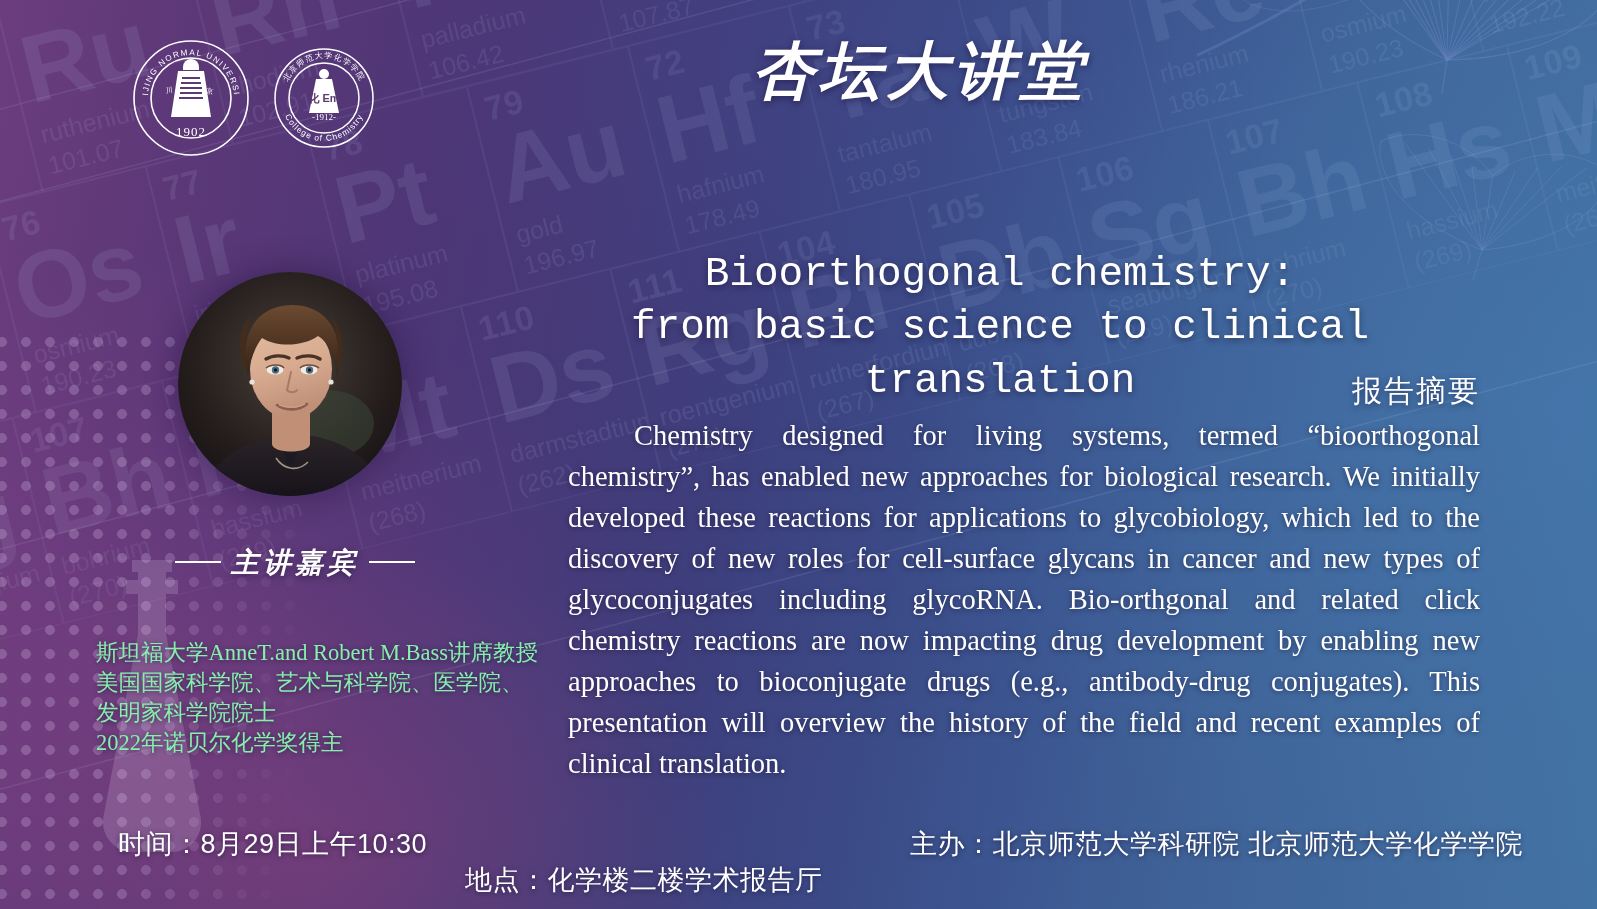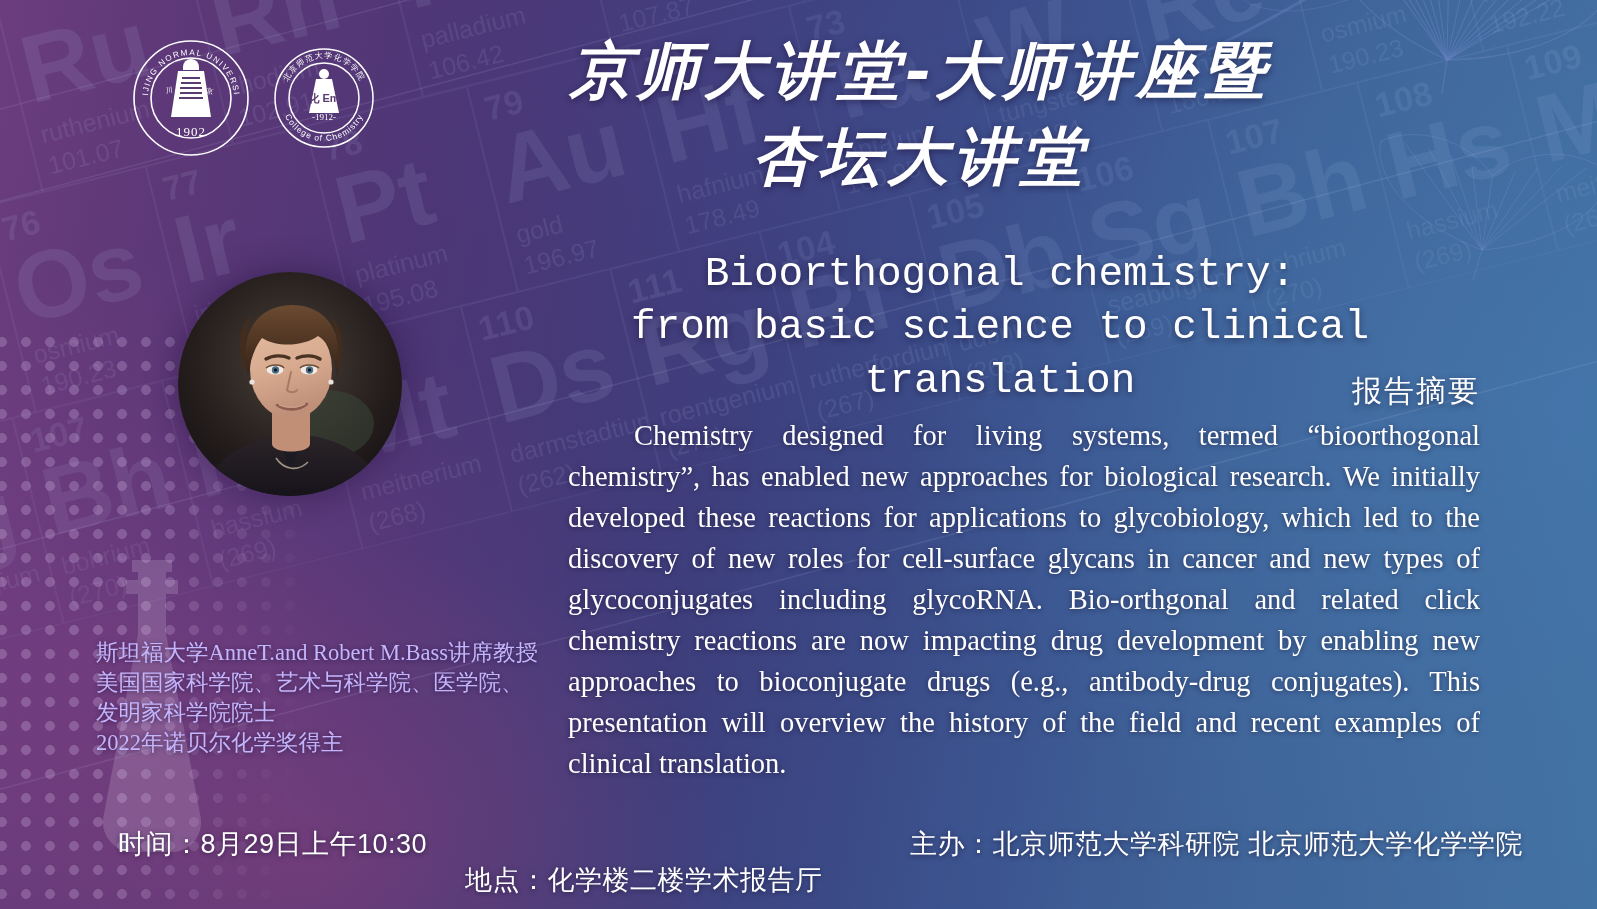--- a/index.html
+++ b/index.html
@@ -243,21 +243,21 @@
     font-size: 36px;
     letter-spacing: 1px;
     text-shadow: 0 2px 6px rgba(15,10,40,0.5);
   }
 
   .guest-bio {
     position: absolute;
     left: 96px;
     top: 638px;
     width: 430px;
-    color: #c4b5fd;
+    color: #86efac;
     font-family: "Liberation Serif", "DejaVu Serif", serif;
     font-size: 22.5px;
     line-height: 30px;
     text-shadow: 0 1px 5px rgba(15,10,40,0.55);
   }
   .guest-bio div { white-space: nowrap; }
 
   .footer {
     position: absolute;
     left: 0;
@@ -586,21 +586,20 @@
         <textPath href="#coc-arc-top" startOffset="50%" text-anchor="middle">北京师范大学化学学院</textPath>
       </text>
       <path id="coc-arc-bot" d="M 9 52 A 43 43 0 0 0 95 52" fill="none"></path>
       <text font-family="'Liberation Sans',sans-serif" font-size="8.4" fill="#ffffff" letter-spacing="1">
         <textPath href="#coc-arc-bot" startOffset="50%" text-anchor="middle">College of Chemistry</textPath>
       </text>
     </svg>
   </div>
 
   <div class="head-title">
-    <span>京师大讲堂-大师讲座暨</span>
     <span class="l2">杏坛大讲堂</span>
   </div>
 
   <div class="talk-title">
     <span>Bioorthogonal chemistry:</span>
     <span class="l2">from basic science to clinical translation</span>
   </div>
 
   <div class="abstract-head">报告摘要</div>
   <div class="abstract-body">Chemistry designed for living systems, termed “bioorthogonal chemistry”, has enabled new approaches for biological research. We initially developed these reactions for applications to glycobiology, which led to the discovery of new roles for cell-surface glycans in cancer and new types of glycoconjugates including glycoRNA. Bio-orthgonal and related click chemistry reactions are now impacting drug development by enabling new approaches to bioconjugate drugs (e.g., antibody-drug conjugates). This presentation will overview the history of the field and recent examples of clinical translation.</div>
@@ -658,20 +657,23 @@
       <path d="M113 100 L109 118 C111 121 117 121 119 118" stroke="#a87a62" stroke-width="2" fill="none" stroke-linecap="round"></path>
 
       <path d="M99 133 C107 139 121 139 129 132" stroke="#8e5b4e" stroke-width="2.6" fill="none" stroke-linecap="round"></path>
       <path d="M101 133 C108 136 120 136 127 132" stroke="#cf9e8c" stroke-width="1.2" fill="none"></path>
 
       <circle cx="74" cy="110" r="2.6" fill="#e8e2de"></circle>
       <circle cx="153" cy="110" r="2.6" fill="#e8e2de"></circle>
     </svg>
   </div>
 
+  <div class="guest-label">
+    <span class="dash"></span><span>主讲嘉宾</span><span class="dash"></span>
+  </div>
   <div class="guest-bio" id="guest-bio">
       <div>斯坦福大学AnneT.and Robert M.Bass讲席教授</div>
       <div>美国国家科学院、艺术与科学院、医学院、</div>
       <div>发明家科学院院士</div>
       <div>2022年诺贝尔化学奖得主</div>
     </div>
 
   <div class="footer">
     <span class="f-time">时间：8月29日上午10:30</span>
     <span class="f-place">地点：化学楼二楼学术报告厅</span>

